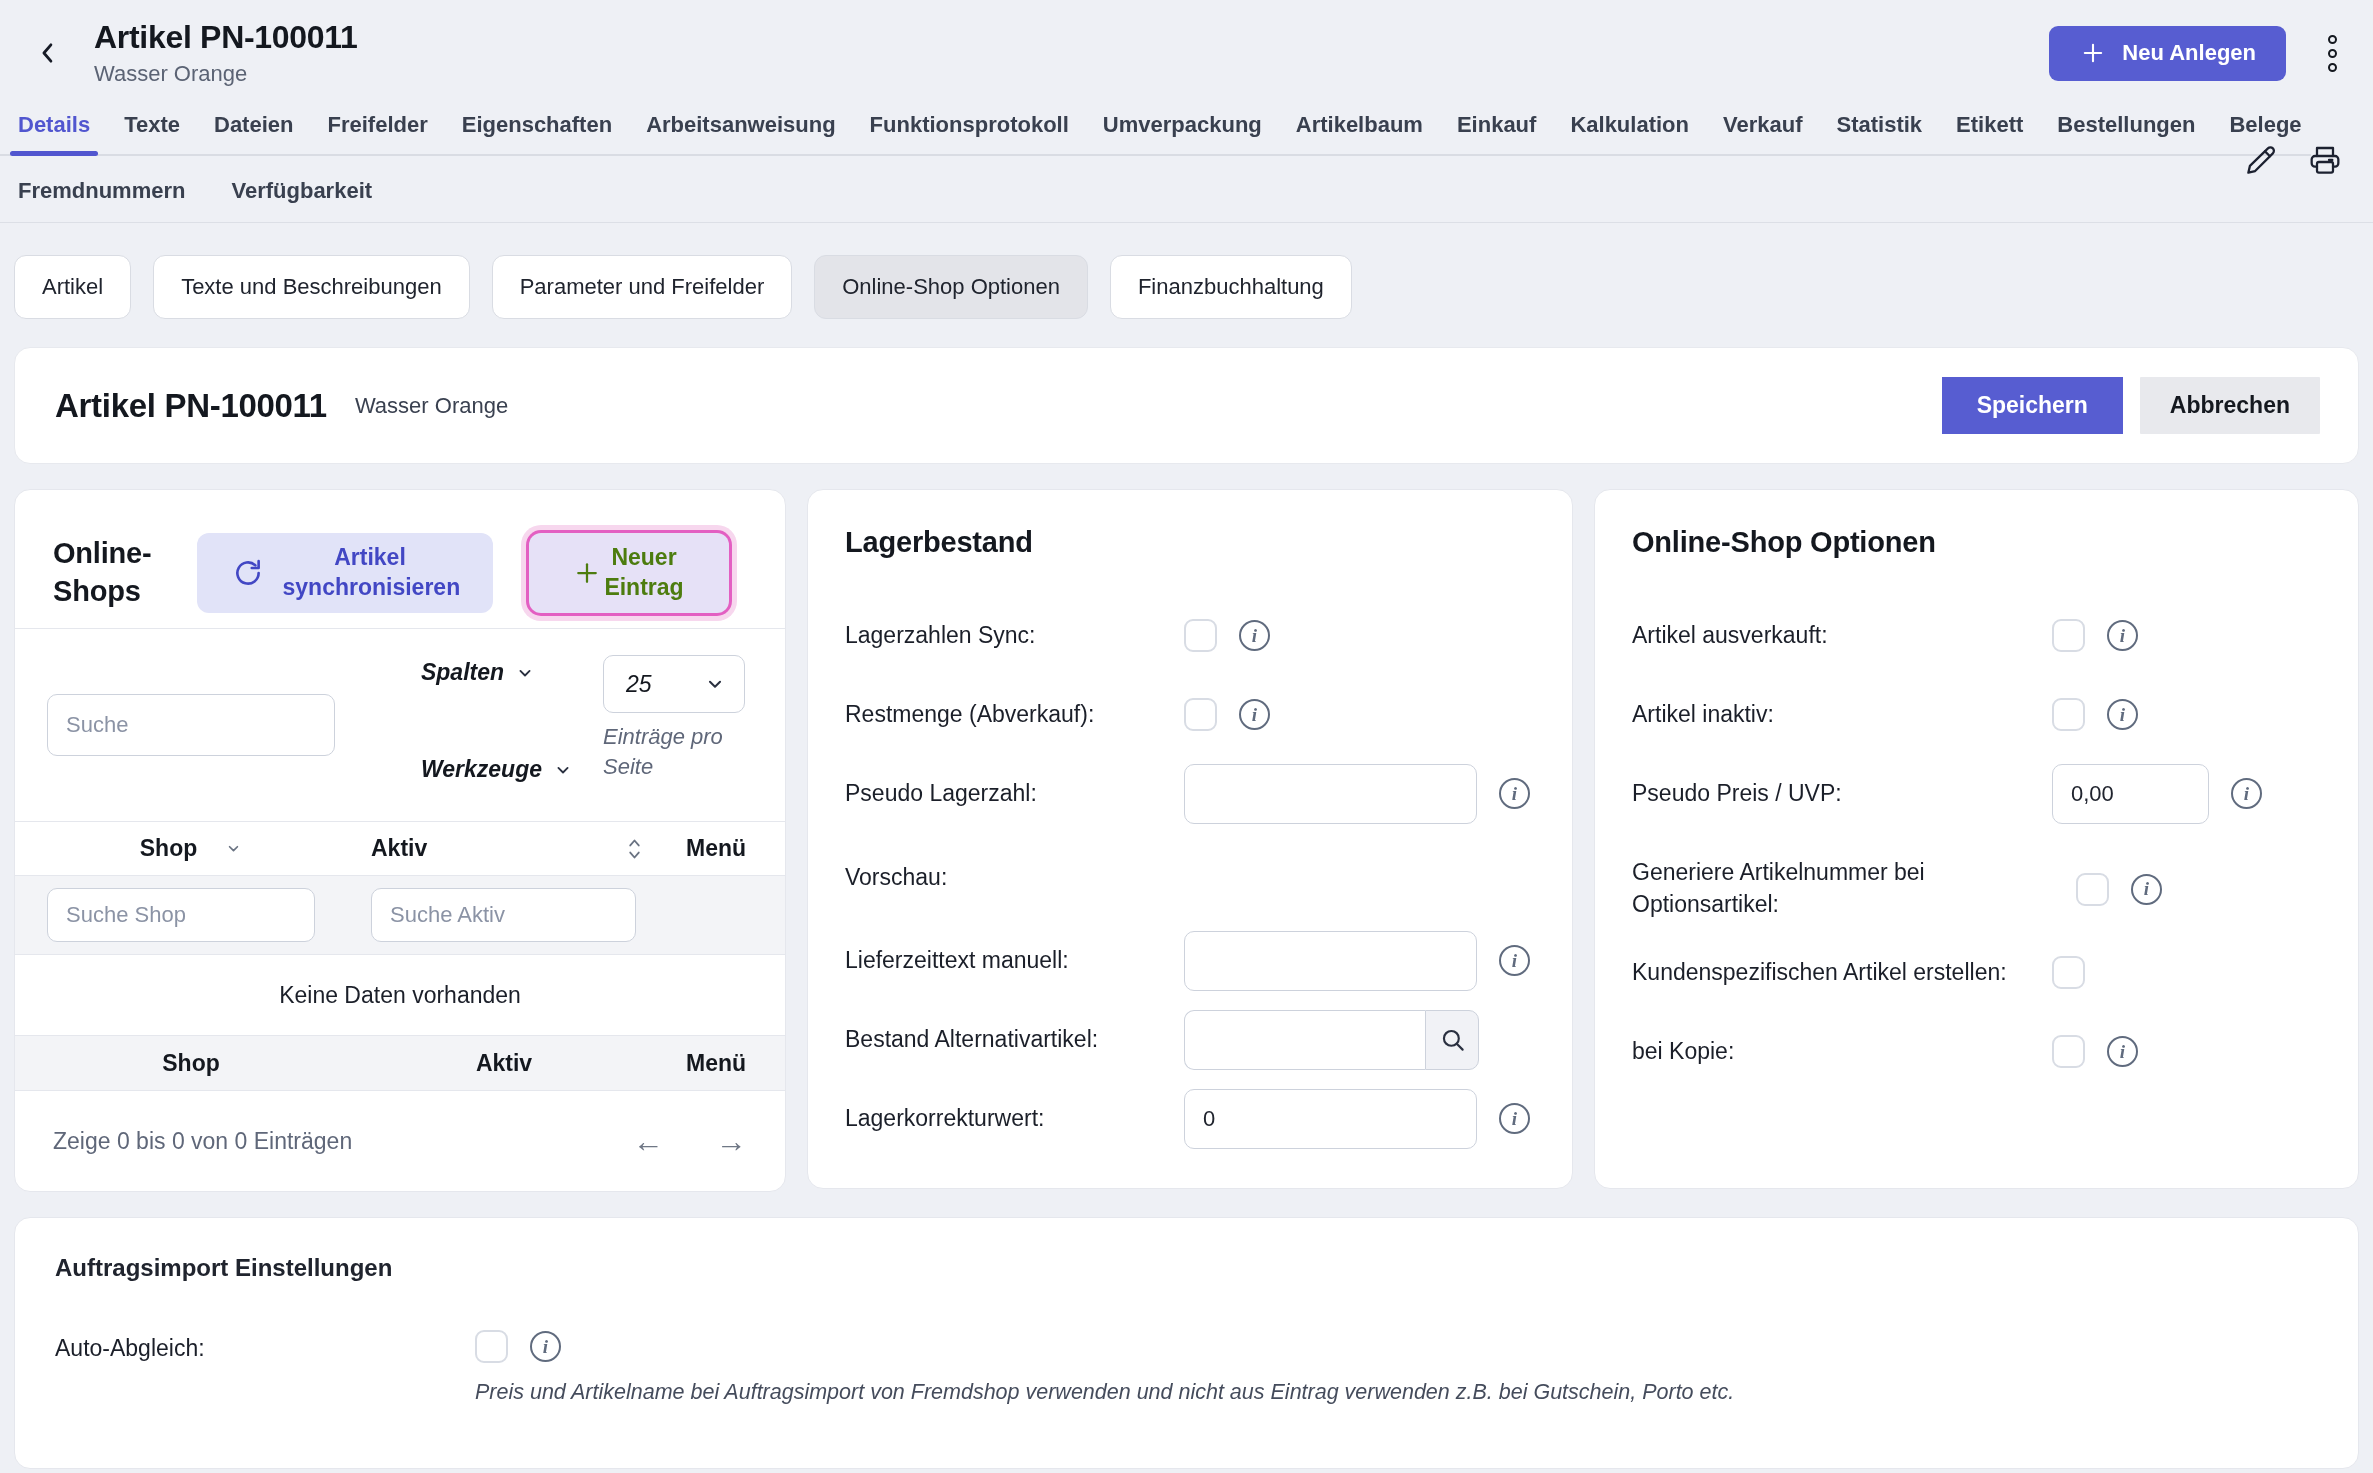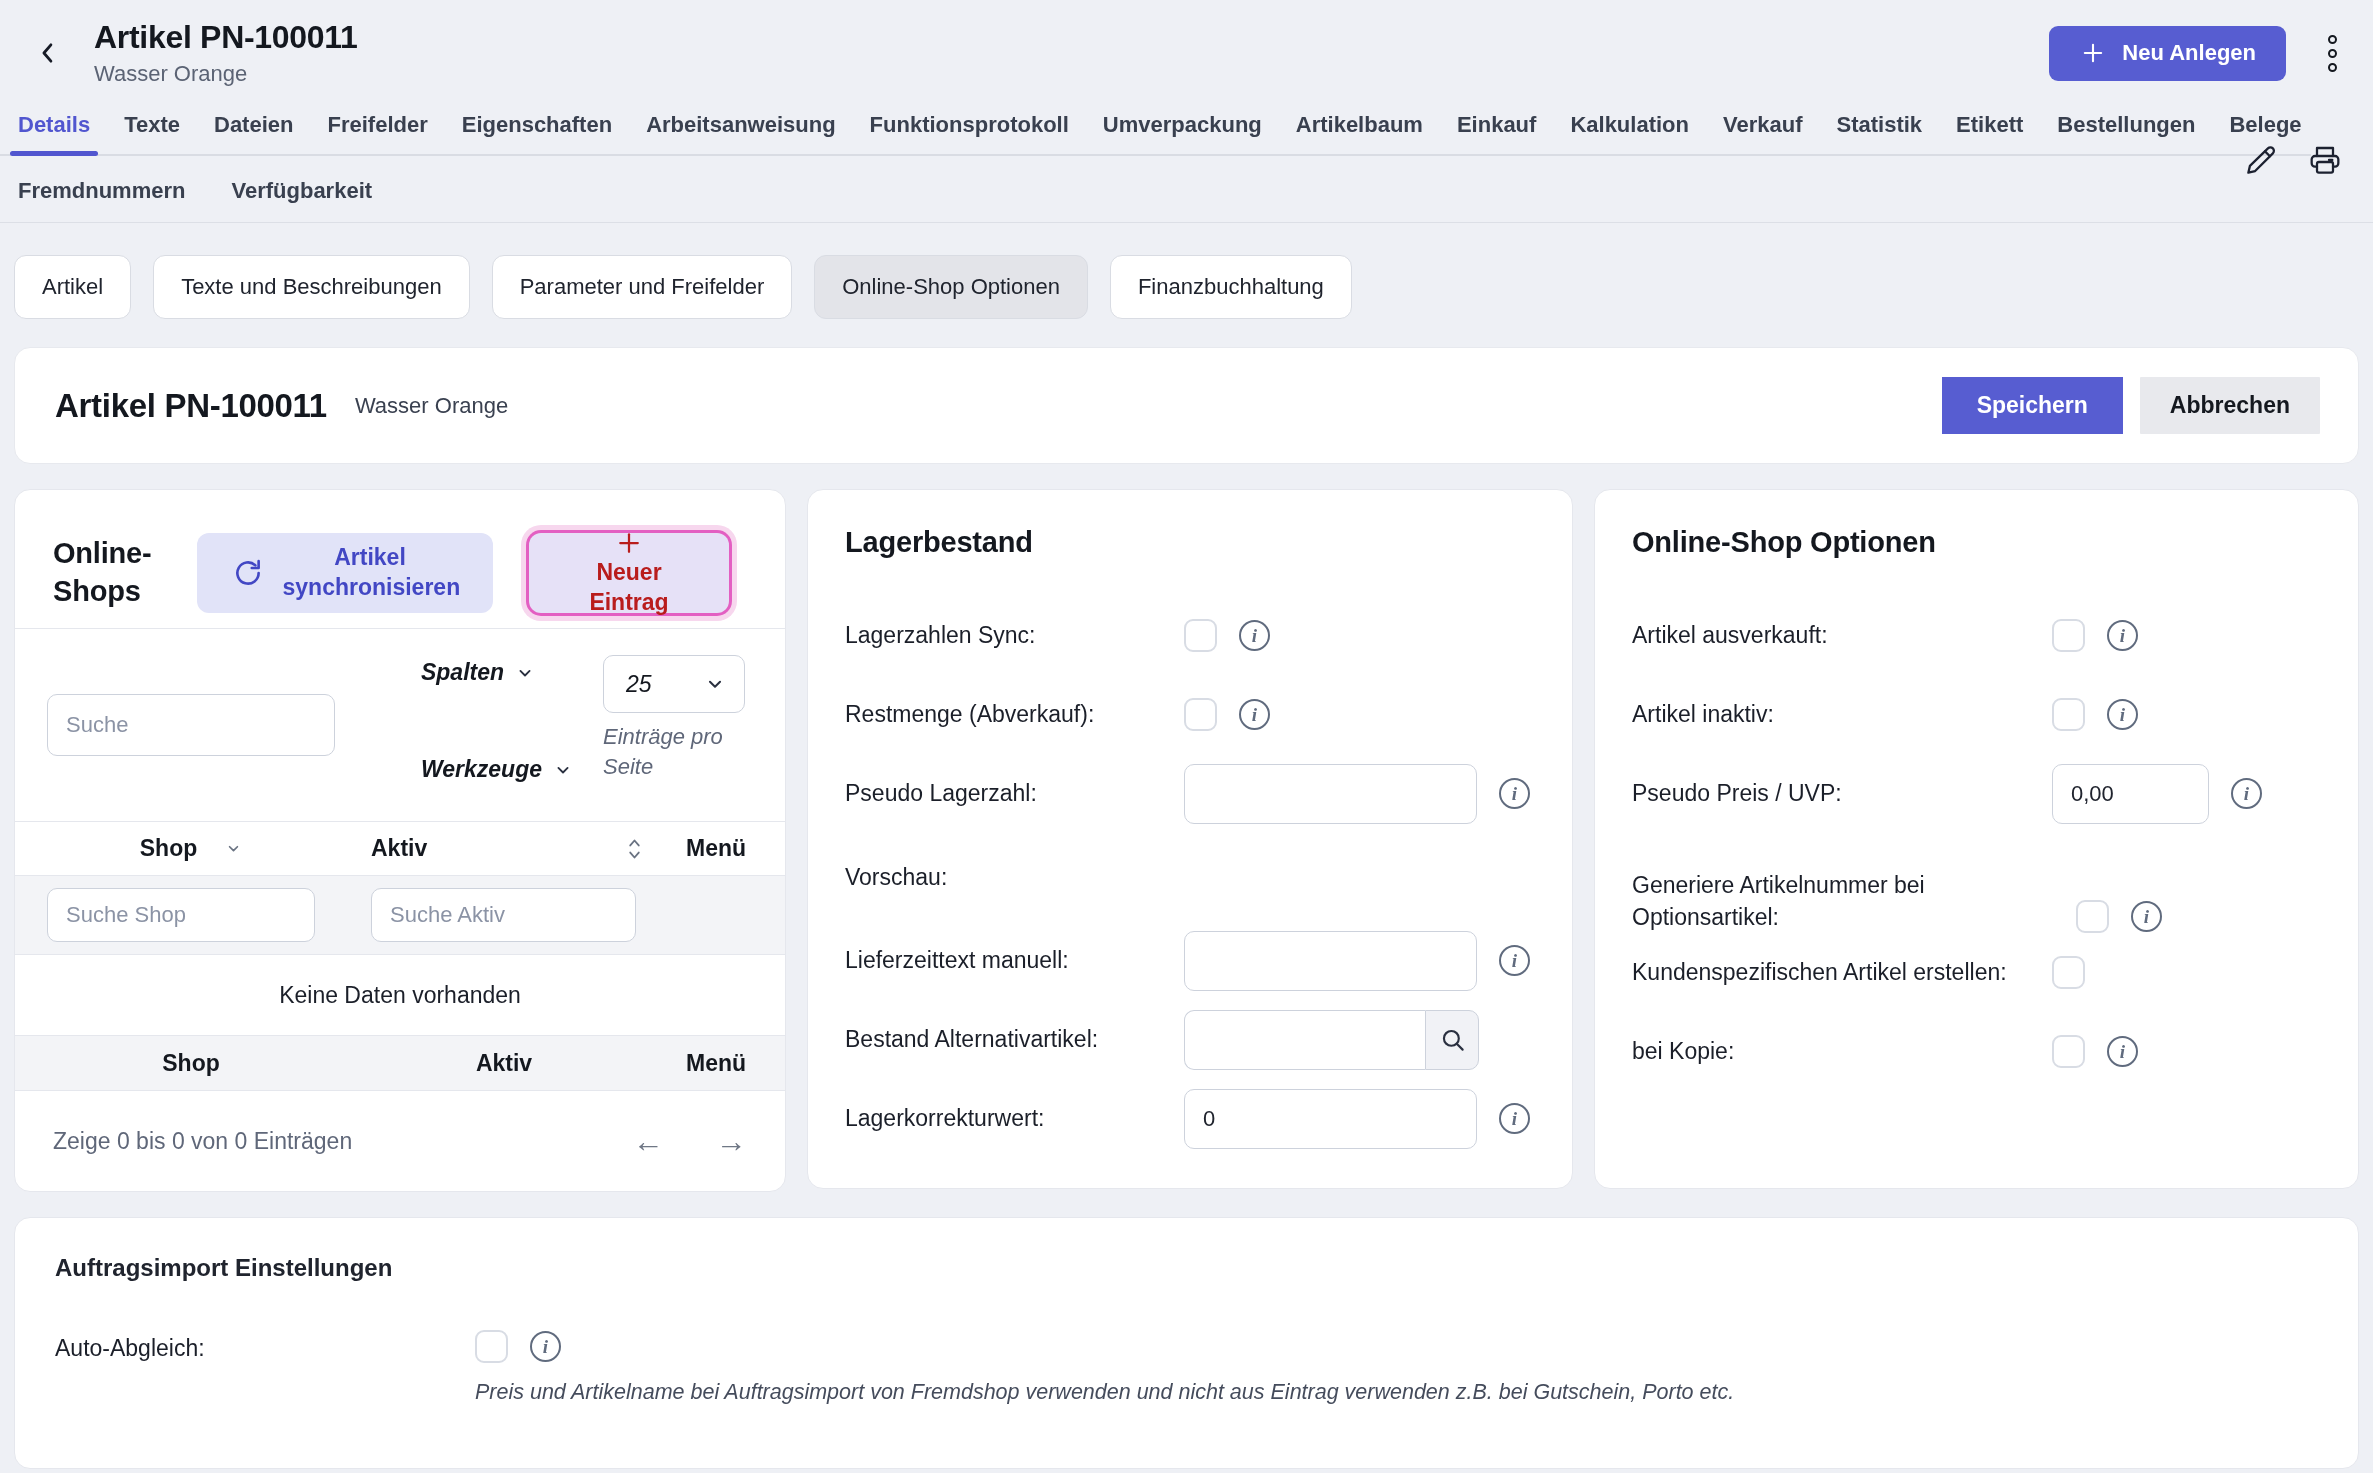--- a/index.html
+++ b/index.html
@@ -51,23 +51,23 @@
   .panel { background:#fff; border:1px solid #e5e7ed; border-radius:16px; }
   .panel h2 { font-size:29px; font-weight:700; color:#14181f; letter-spacing:-0.2px; }
 
   
   .panel-shops { width:772px; height:703px; display:flex; flex-direction:column; }
   .ps-header { display:flex; align-items:center; gap:26px; padding:28px 28px 0 38px; height:138px; }
   .ps-title { width:118px; line-height:1.3; }
   .btn-sync { background:#e1e3f8; color:#4247c4; border:none; border-radius:12px; width:296px; height:80px;
     display:inline-flex; align-items:center; justify-content:center; gap:20px; font-family:inherit; font-size:23px; font-weight:600; cursor:pointer; }
   .btn-sync .wrap2 { width:175px; line-height:1.3; text-align:center; }
-  .btn-newentry { background:#e6e1f7; color:#b91c1c; border:none; border-radius:12px; width:200px; height:80px; margin-left:10px;
+  .btn-newentry { background:#e6e1f7; color:#4d7c0f; border:none; border-radius:12px; width:200px; height:80px; margin-left:10px;
     display:inline-flex; align-items:center; justify-content:center; gap:0; font-family:inherit; font-size:23px; font-weight:600; cursor:pointer;
-    box-shadow:0 0 0 3px #e35fc2, 0 0 0 8px #f7d7ee;flex-direction:column; }
+    box-shadow:0 0 0 3px #e35fc2, 0 0 0 8px #f7d7ee; }
   .btn-newentry .wrap2 { width:85px; line-height:1.3; text-align:center; }
   .ps-controls { height:193px; border-top:1px solid #e5e7ed; display:flex; align-items:center; justify-content:space-between; padding:0 40px 0 32px; }
   .input { border:1.5px solid #cdd2dc; border-radius:10px; background:#fff; font-family:inherit; font-size:22px; color:#20242e; padding:0 18px; outline:none; }
   .input::placeholder { color:#8b93a5; }
   .search-input { width:288px; height:62px; }
   .ctrl-right { height:100%; display:flex; gap:30px; padding:26px 0 28px;font-style:italic; }
   .ctrl-col1 { display:flex; flex-direction:column; justify-content:space-between; padding:4px 0 10px; }
   .dd { display:flex; align-items:center; gap:11px; font-size:23px; font-weight:600; color:#14181f; cursor:pointer; }
   .select25 { width:142px; height:58px; border:1.5px solid #cdd2dc; border-radius:10px; background:#fff;
     display:flex; align-items:center; justify-content:space-between; padding:0 18px 0 22px; font-size:23px; color:#14181f; cursor:pointer; }
@@ -90,21 +90,21 @@
   .arrow { background:none; border:none; cursor:pointer; font-size:31px; color:#6f7785; font-family:inherit; line-height:1; }
   .arrow-prev::after { content:"\2190"; }
   .arrow-next::after { content:"\2192"; }
 
   
   .panel-lager { width:766px; height:700px; }
   .panel-opts { flex:1; height:700px; }
   .panel-lager h2, .panel-opts h2 { margin:36px 37px 37px; }
   .f-row { display:flex; align-items:center; min-height:79px; padding:0 28px 0 37px; }
   .f-row.tall { min-height:88px; }
-  .f-row.twoline { min-height:100px; align-items:flex-end; padding-top:10px;gap:24px; }
+  .f-row.twoline { min-height:100px; align-items:center; padding-top:10px;gap:24px; }
   .f-row.twoline .f-control { margin-top:2px; }
   .f-label { font-size:23px; color:#1b1f29; line-height:1.4; padding-right:20px; }
   .panel-lager .f-label { width:339px; }
   .panel-opts .f-label { width:420px; }
   .f-control { display:flex; align-items:center; gap:22px; }
   .cb { width:33px; height:33px; border:2px solid #d8dce4; border-radius:9px; background:#fff; cursor:pointer; flex:none; }
   .info { width:31px; height:31px; border:2px solid #606b7e; border-radius:50%; color:#606b7e; flex:none; cursor:pointer;
     display:inline-flex; align-items:center; justify-content:center; font:italic 700 19px "Liberation Serif", serif; }
   .info::after { content:"i"; }
   .f-input { width:293px; height:60px; }

